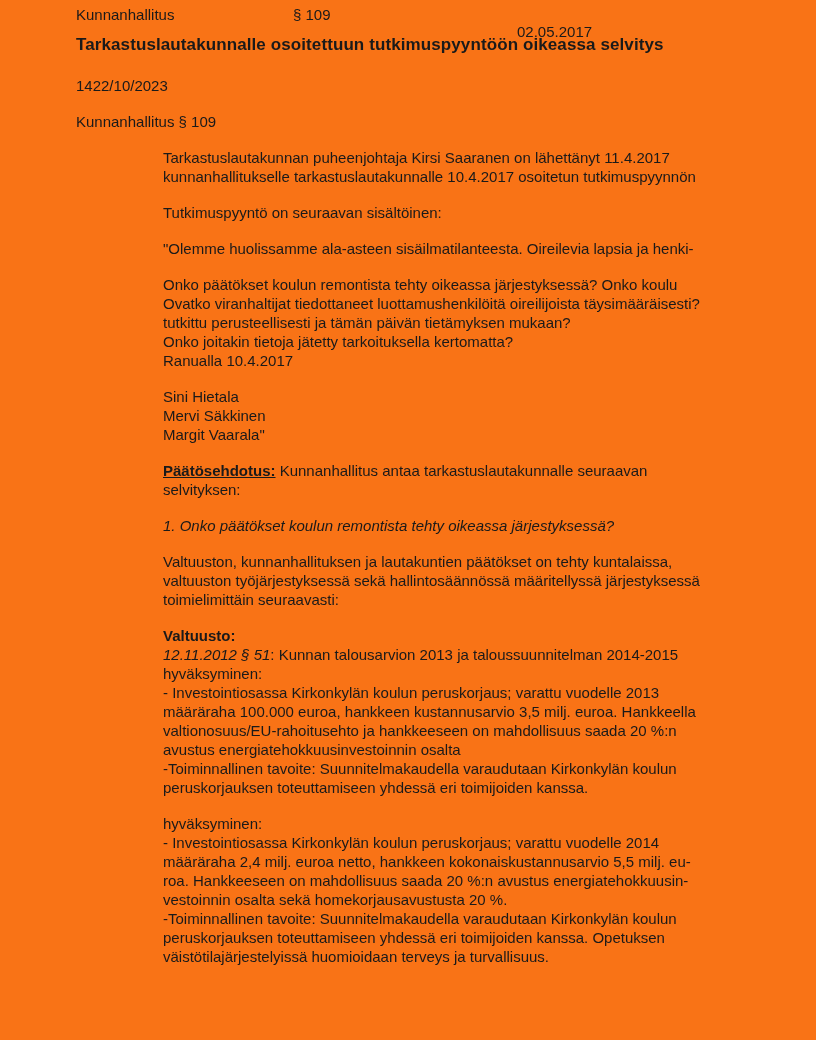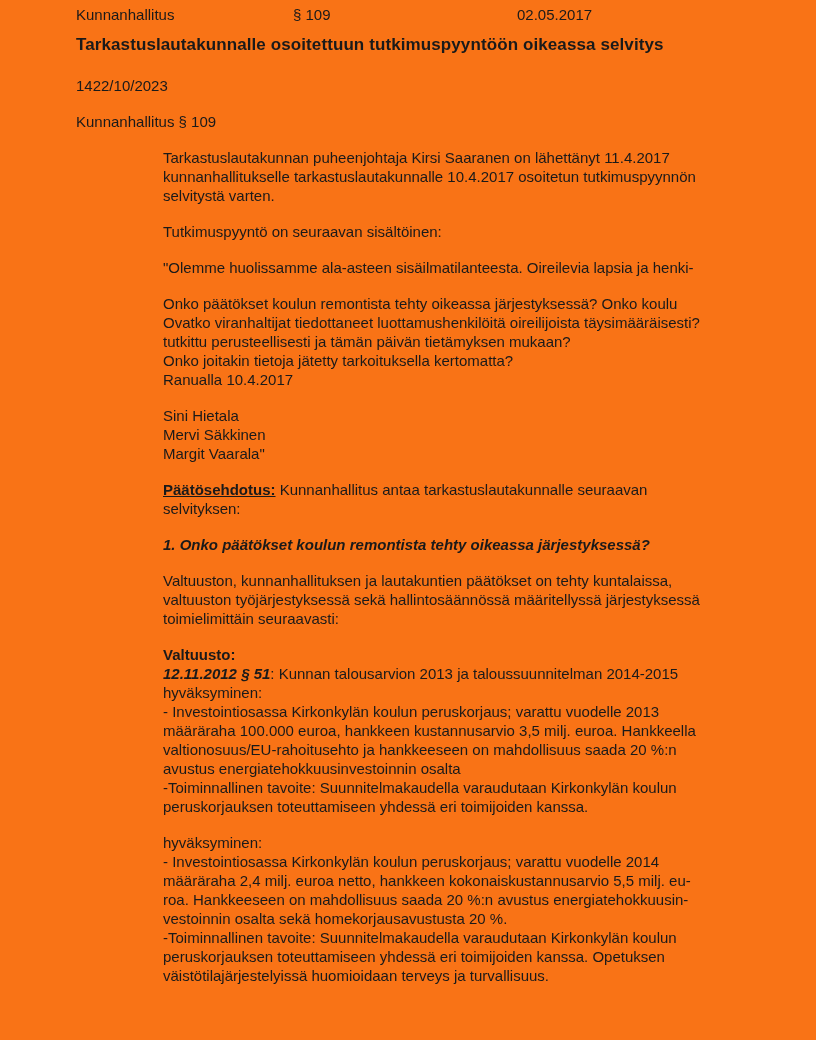--- a/index.html
+++ b/index.html
@@ -8,55 +8,54 @@
     width: 816px;
     height: 1040px;
     background: #f97316;
     color: #1a1a1a;
     font-family: "Liberation Sans", sans-serif;
     font-size: 15px;
     overflow: hidden;
   }
   .hdr-org  { position: absolute; left: 76px;  top: 5px; line-height: 19px; }
   .hdr-ref  { position: absolute; left: 293px; top: 5px; line-height: 19px; }
-  .hdr-date { position: absolute; left: 517px; top: 5px; line-height: 19px; text-align: right; }
+  .hdr-date { position: absolute; left: 517px; top: 22px; line-height: 19px; text-align: right; }
   .title {
     position: absolute; left: 76px; top: 34px;
     margin: 0; font-size: 17px; font-weight: 700; line-height: 22px;
     white-space: pre; letter-spacing: 0.1px;
   }
   .case { position: absolute; left: 76px; top: 76px;  line-height: 19px; }
   .sect { position: absolute; left: 76px; top: 112px; line-height: 19px; }
   .body-col { position: absolute; left: 163px; top: 148px; width: 610px; }
   .para { margin: 0 0 17px 0; }
   .para:last-child { margin-bottom: 0; }
   .line { white-space: pre; line-height: 19px; min-height: 19px; }
   .seg-b  { font-weight: 700; }
-  .seg-bi { font-weight: 700; font-style: italic; margin-top: 8px; }
+  .seg-bi { font-weight: 400; font-style: italic; margin-top: 8px; }
   .seg-bu { font-weight: 700; text-decoration: underline; text-align: right; }
 </style>
 </head>
 <body>
 
 <div class="page">
   <div>
     <span class="hdr-org">Kunnanhallitus</span>
     <span class="hdr-ref">§ 109</span>
     <span class="hdr-date">02.05.2017</span>
   </div>
 
   <h1 class="title">Tarkastuslautakunnalle osoitettuun tutkimuspyyntöön oikeassa selvitys</h1>
   <div class="case">1422/10/2023</div>
   <div class="sect">Kunnanhallitus § 109</div>
 
   <div class="body-col" id="body-col">
       <div class="para">
         <div class="line"><span>Tarkastuslautakunnan puheenjohtaja Kirsi Saaranen on lähettänyt 11.4.2017</span></div>
         <div class="line"><span>kunnanhallitukselle tarkastuslautakunnalle 10.4.2017 osoitetun tutkimuspyynnön</span></div>
-        <div class="line"><span>selvitystä varten.</span></div>
       </div>
       <div class="para">
         <div class="line"><span>Tutkimuspyyntö on seuraavan sisältöinen:</span></div>
       </div>
       <div class="para">
         <div class="line"><span>"Olemme huolissamme ala-asteen sisäilmatilanteesta. Oireilevia lapsia ja henki-</span></div>
       </div>
       <div class="para">
         <div class="line"><span>Onko päätökset koulun remontista tehty oikeassa järjestyksessä? Onko koulu</span></div>
         <div class="line"><span>Ovatko viranhaltijat tiedottaneet luottamushenkilöitä oireilijoista täysimääräisesti?</span></div>

